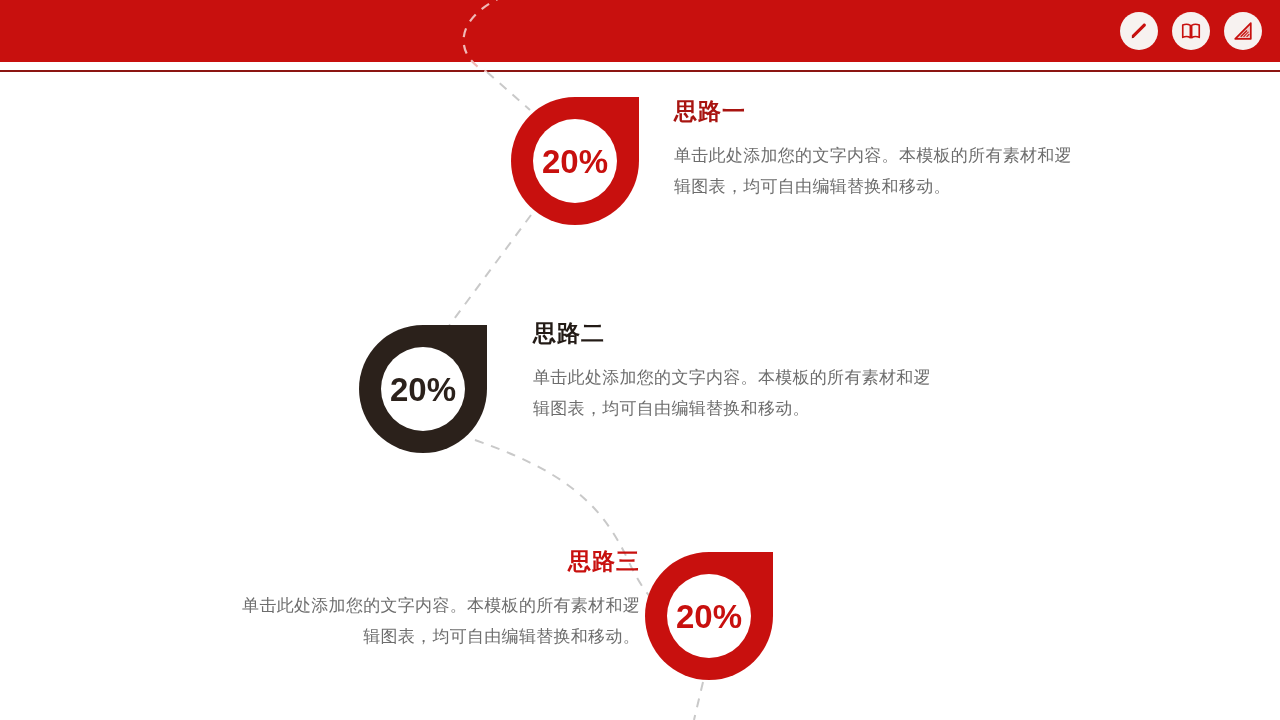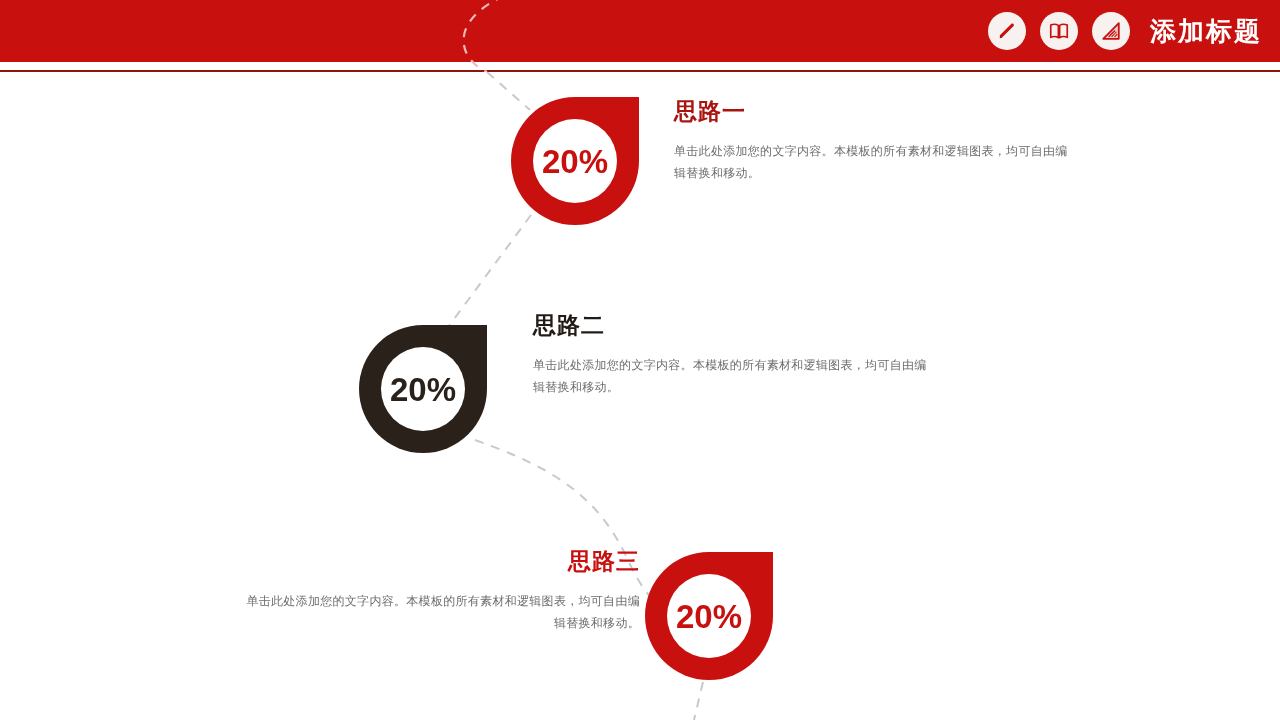--- a/index.html
+++ b/index.html
@@ -142,32 +142,32 @@
     z-index: 2;
   }
   .block .title {
     font-size: 23px;
     font-weight: bold;
     line-height: 1.2;
     margin: 0 0 14px 0;
     letter-spacing: 1px;
   }
   .block .body {
-    font-size: 12px;
+    font-size: 17px;
     color: #6d6d6d;
     line-height: 1.85;
     margin: 0;
     letter-spacing: 0.3px;
   }
 
   .block-1 { left: 674px; top: 98px; width: 400px; text-align: left; }
   .block-1 .title { color: #a81410; font-family: Liberation Serif, serif; }
 
   .block-2 { left: 533px; top: 312px; width: 400px; text-align: left; }
-  .block-2 .title { color: #231b16; }
+  .block-2 .title { color: #231b16; margin-top: 8px; }
 
   .block-3 { left: 240px; top: 548px; width: 400px; text-align: right; }
   .block-3 .title { color: #c8100e; }
 </style>
 </head>
 <body>
 
 <div id="slide">
 
   <svg id="connectors-top" viewBox="0 0 1280 72" xmlns="http://www.w3.org/2000/svg">
@@ -209,21 +209,20 @@
     <div class="hicon">
       <svg width="22" height="22" viewBox="0 0 24 24" aria-hidden="true">
         <path d="M20.5 3.5 L20.5 20.5 L3.5 20.5 Z" fill="none" stroke="#c8100e" stroke-width="1.9" stroke-linejoin="round"></path>
         <path d="M20.5 3.5 L20.5 20.5 L3.5 20.5 Z" fill="#c8100e" opacity="0.18"></path>
         <path d="M9.5 18.3 L16.4 11.4" stroke="#c8100e" stroke-width="1.5"></path>
         <path d="M12.6 18.3 L18.1 12.8" stroke="#c8100e" stroke-width="1.1"></path>
         <path d="M15.9 18.3 L18.9 15.3" stroke="#c8100e" stroke-width="1.1"></path>
       </svg>
     </div>
 
-    <div class="header-title">添加标题</div>
   </div>
 
   <div class="badge badge-1">
     <div class="drop"></div>
     <div class="hole">
       <span class="pct">20%</span>
     </div>
   </div>
 
   <div class="block block-1">

